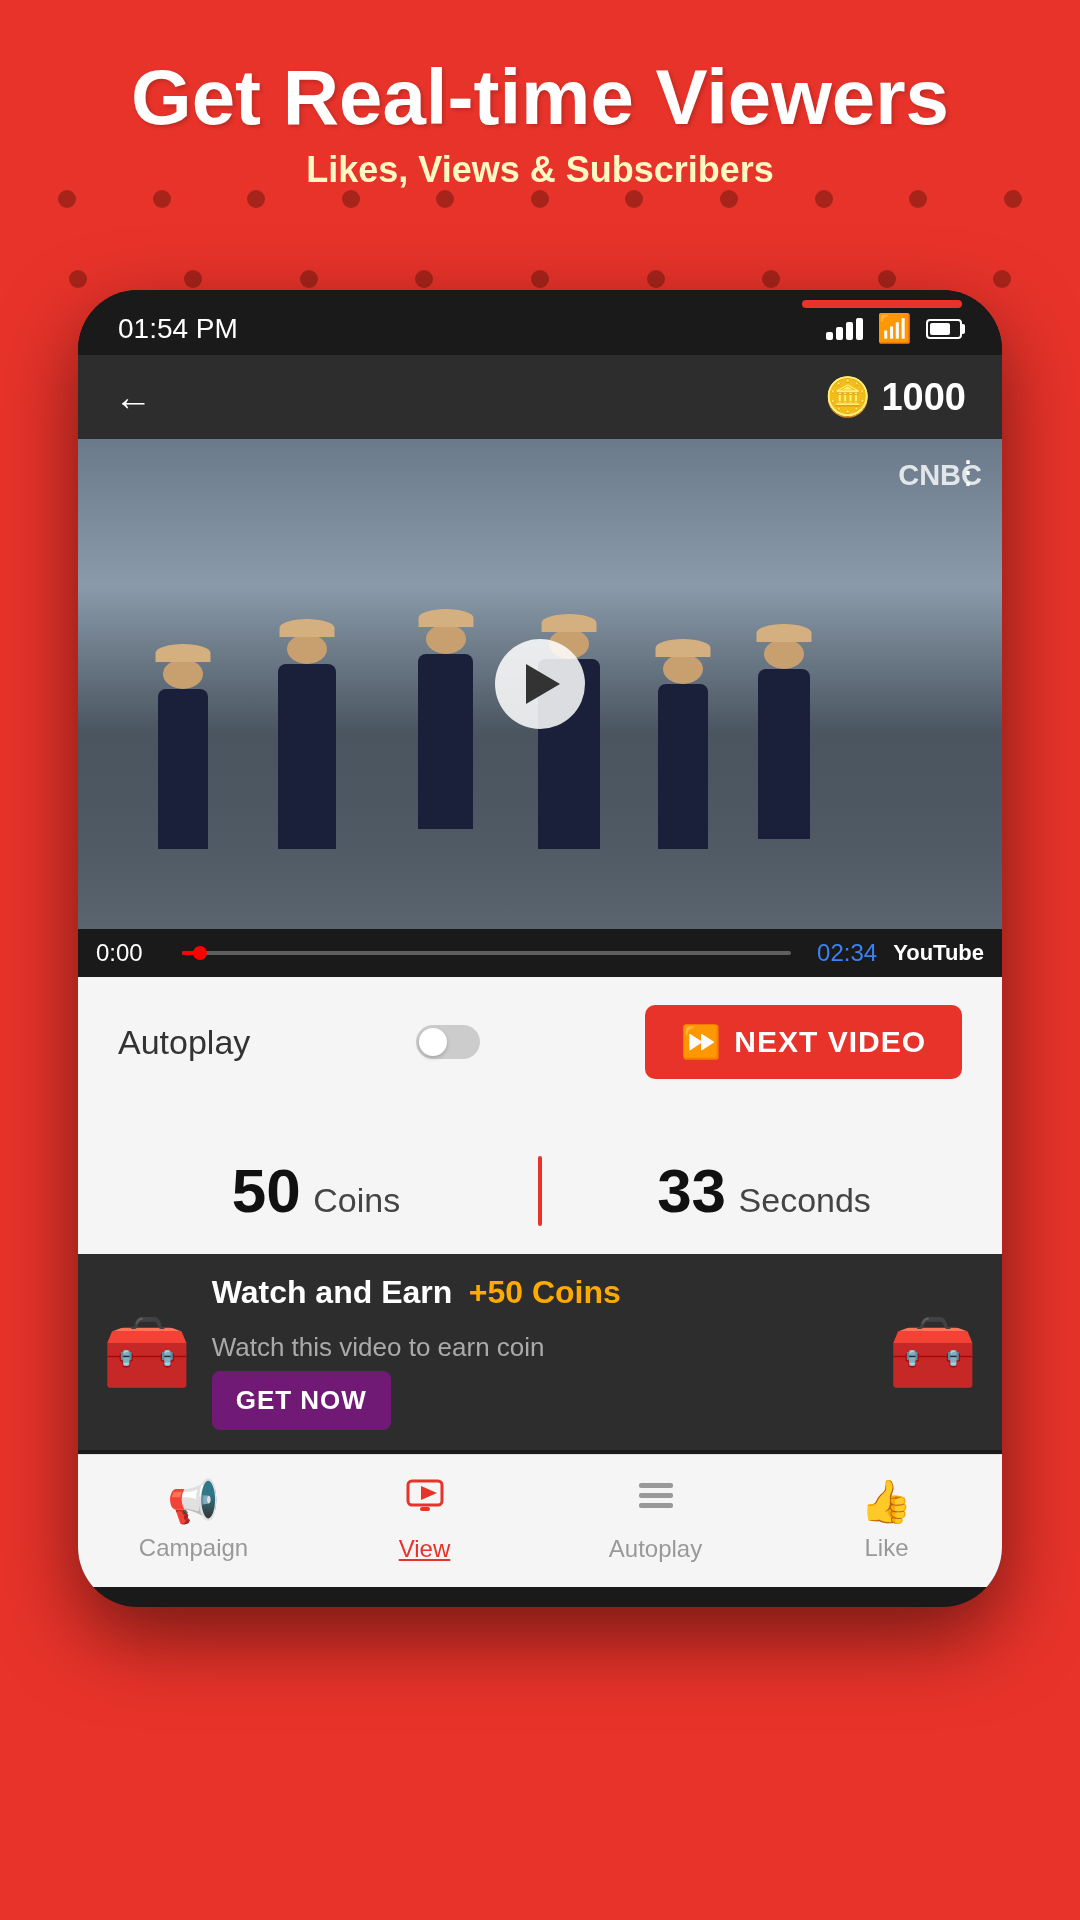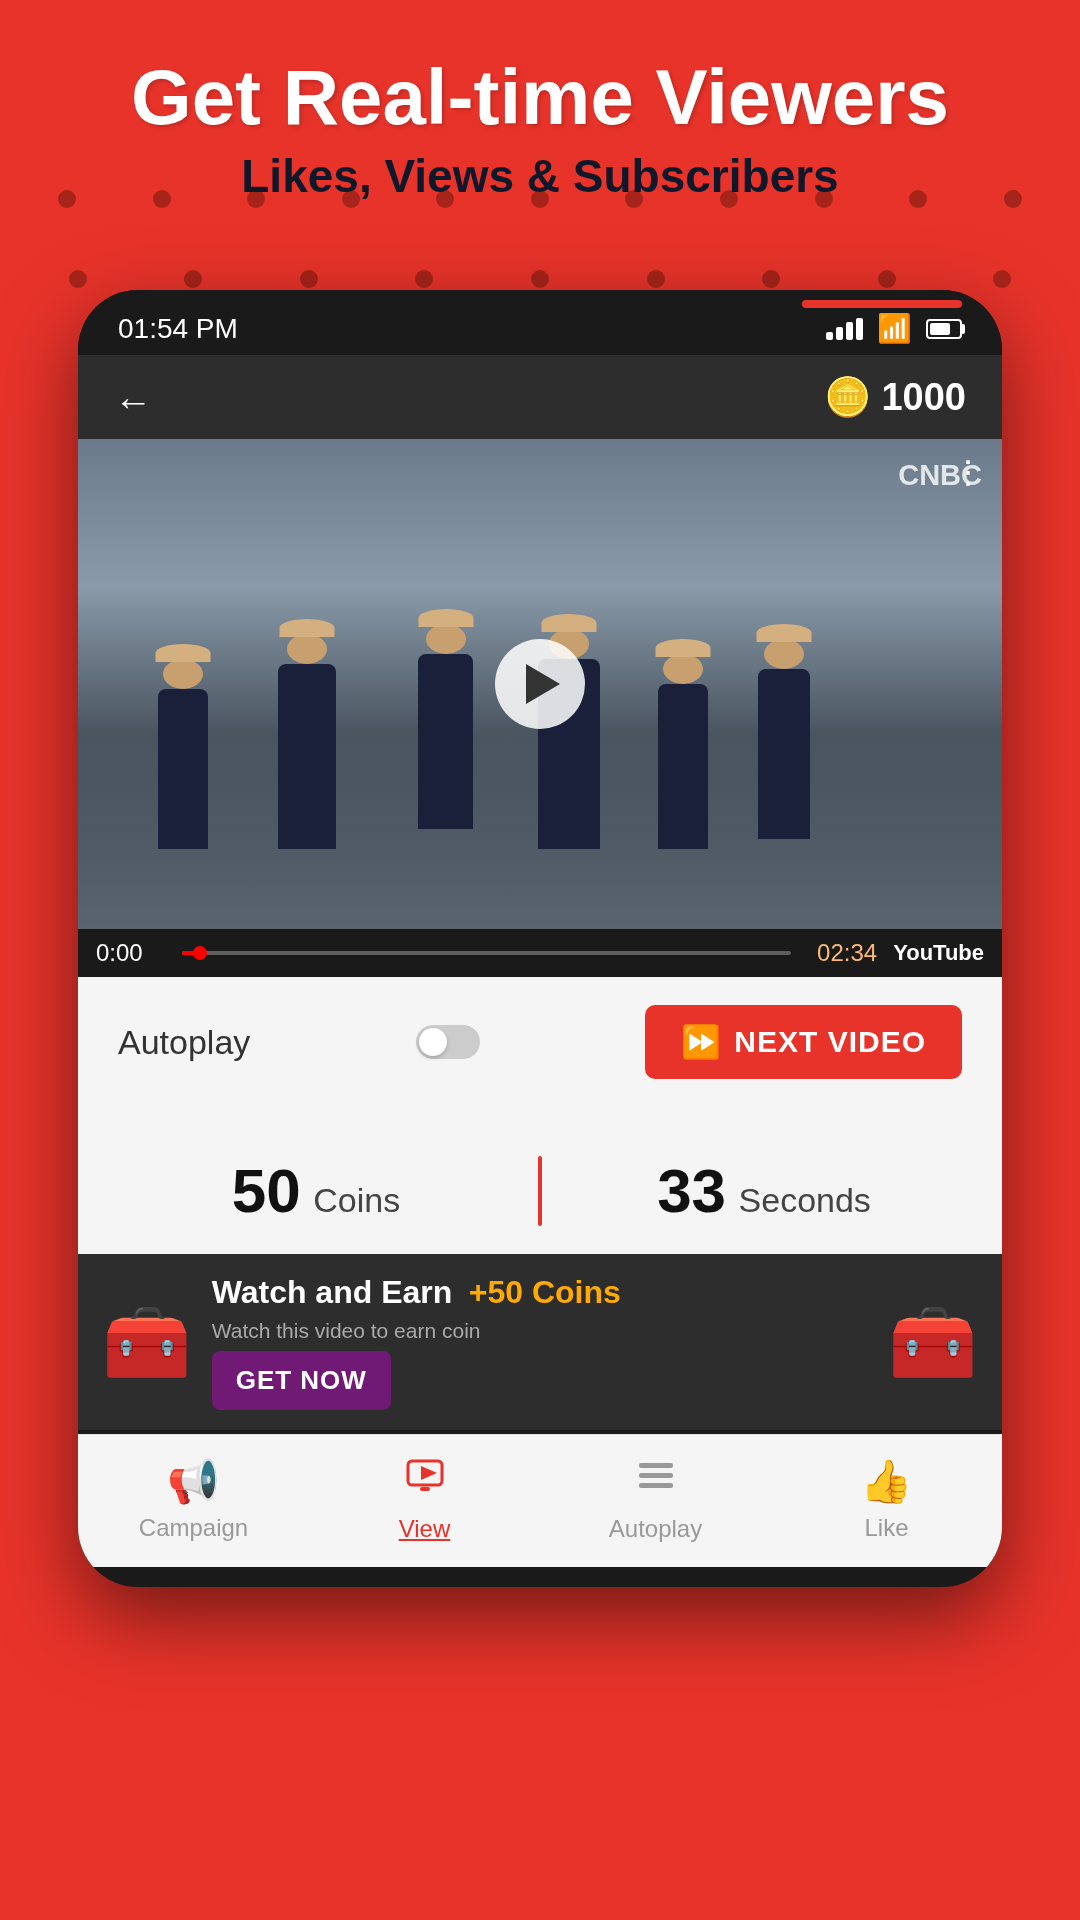--- a/index.html
+++ b/index.html
@@ -41,23 +41,23 @@
       z-index: 2;
     }
     .header-title {
       font-size: 78px;
       font-weight: 900;
       color: #ffffff;
       line-height: 1.1;
       text-shadow: 2px 2px 4px rgba(0,0,0,0.2);
     }
     .header-subtitle {
-      font-size: 46px;
+      font-size: 36px;
       font-weight: 700;
-      color: #0f172a;
+      color: #fef9c3;
       margin-top: 8px;
     }
 
     
     .phone-mockup {
       position: absolute;
       top: 290px;
       left: 78px;
       right: 78px;
       width: 924px;
@@ -307,21 +307,21 @@
     .progress-dot {
       width: 14px;
       height: 14px;
       background: #ff0000;
       border-radius: 50%;
       position: absolute;
       right: -7px;
       top: -5px;
     }
     .progress-duration {
-      color: #fdba74;
+      color: #3b82f6;
       font-size: 24px;
       min-width: 70px;
       text-align: right;
     }
     .youtube-logo-text {
       color: white;
       font-size: 22px;
       font-weight: 700;
     }
 
@@ -433,23 +433,23 @@
       color: white;
       display: inline;
     }
     .earn-coins-text {
       font-size: 32px;
       font-weight: 900;
       color: #ffaa00;
       margin-left: 12px;
     }
     .earn-desc {
-      font-size: 21px;
+      font-size: 26px;
       color: #aaa;
-      margin-top: 8px;
+      margin-top: 21px;
     }
     .earn-get-now {
       background: #701a75;
       color: white;
       border: none;
       border-radius: 8px;
       padding: 14px 24px;
       font-size: 26px;
       font-weight: 700;
       cursor: pointer;

